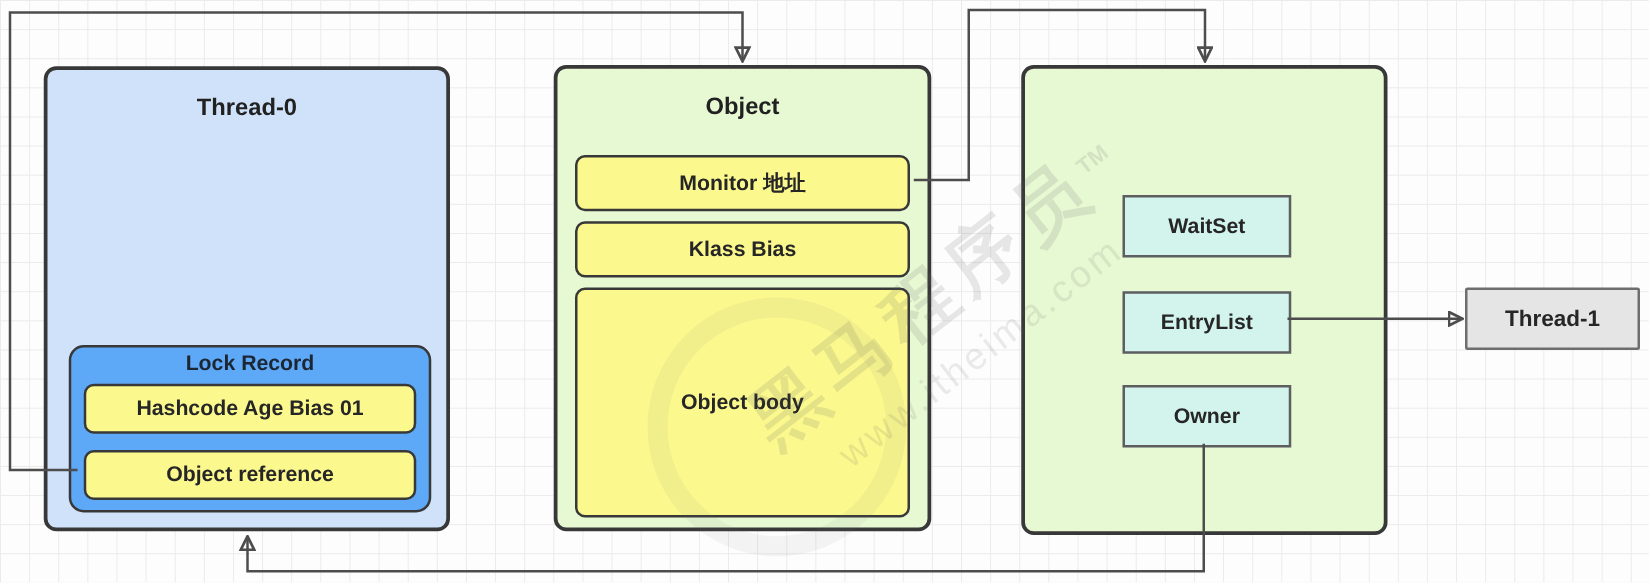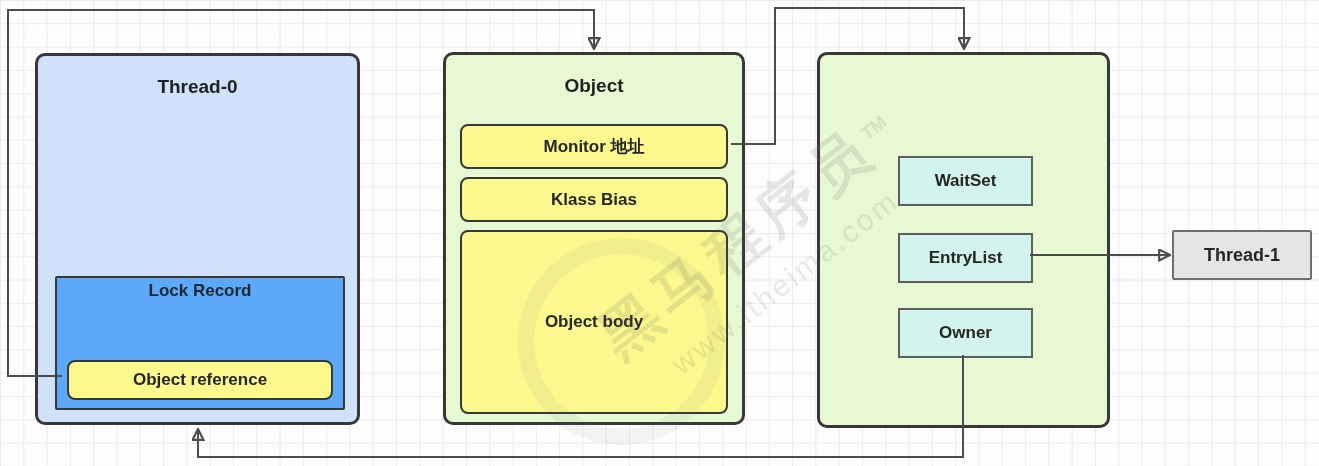--- a/index.html
+++ b/index.html
@@ -36,21 +36,21 @@
     color: #212121;
   }
   .thread0   { left:35px;  top:53px; width:325px; height:372px; background:var(--thread0-fill); }
   .object    { left:443px; top:52px; width:302px; height:373px; background:var(--green-fill); }
   .monitor   { left:817px; top:52px; width:293px; height:376px; background:var(--green-fill); }
 
   .lock-record {
     position:absolute; left:17px; top:220px; width:290px; height:134px;
     background: var(--lock-record-fill);
     border: 2px solid var(--border-dark);
-    border-radius: 2px;
+    border-radius: 12px;
     box-sizing: border-box;
   }
   .lr-title {
     text-align:center; padding-top:3px;
     font-size:17px; font-weight:bold; color:#1c2733;
   }
   .cell {
     position:absolute;
     display:flex; align-items:center; justify-content:center;
     box-sizing:border-box;
@@ -124,20 +124,21 @@
 </style>
 </head>
 <body>
 
 <div class="canvas">
 
   <div class="node thread0">
     <div class="node-title">Thread-0</div>
     <div class="lock-record">
       <div class="lr-title">Lock Record</div>
+      <div class="cell yellow lr-cell-1">Hashcode Age Bias 01</div>
       <div class="cell yellow lr-cell-2">Object reference</div>
     </div>
   </div>
 
   <div class="node object">
     <div class="node-title">Object</div>
     <div class="cell yellow obj-cell-1">Monitor 地址</div>
     <div class="cell yellow obj-cell-2">Klass Bias</div>
     <div class="cell yellow obj-cell-3">Object body</div>
   </div>

